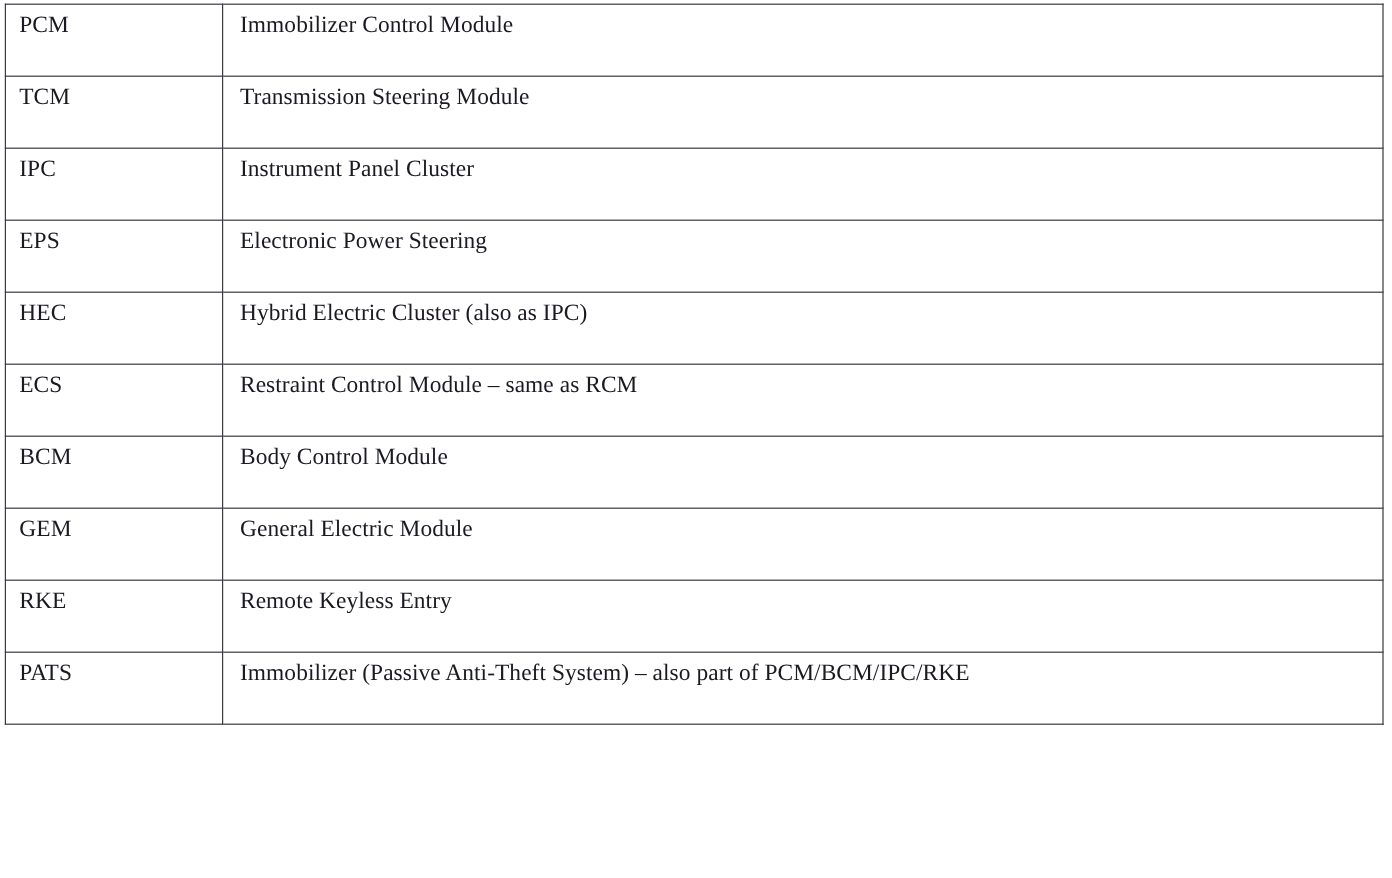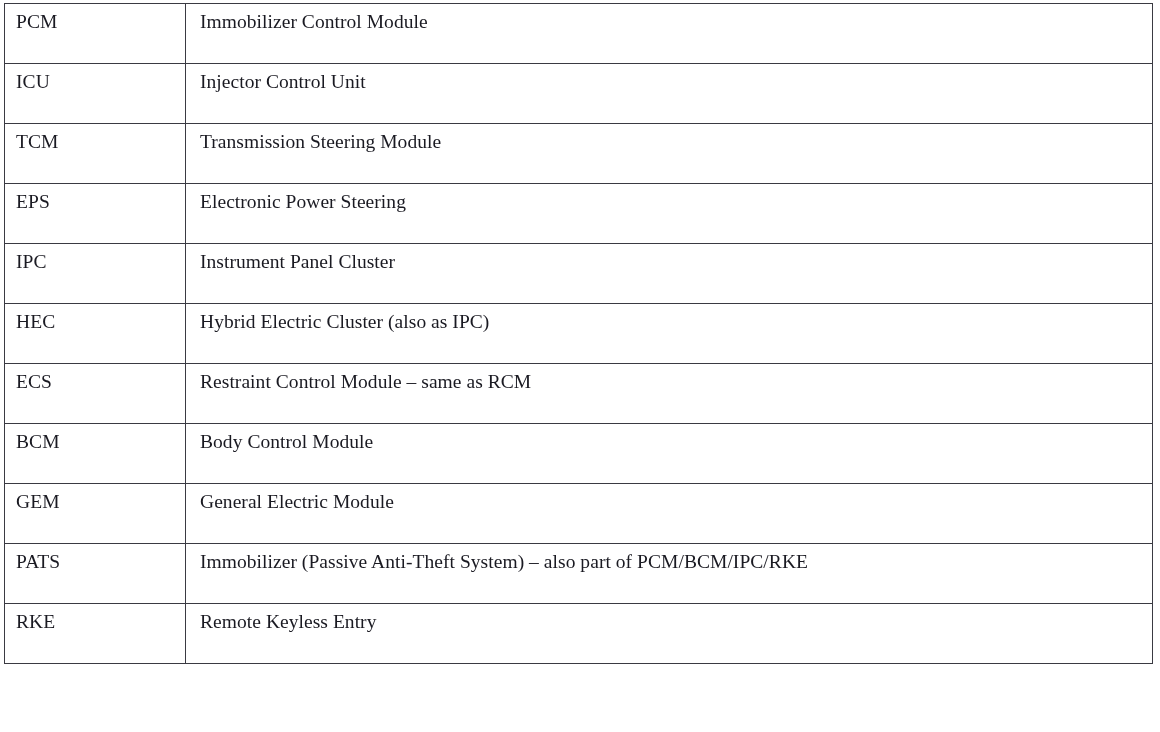--- a/index.html
+++ b/index.html
@@ -69,54 +69,50 @@
     <colgroup>
       <col class="col-abbr">
       <col class="col-desc">
     </colgroup>
     <tbody>
         <tr>
           <td class="cell-abbr">PCM</td>
           <td class="cell-desc">Immobilizer Control Module</td>
         </tr>
         <tr>
-          <td class="cell-abbr">ICU</td>
-          <td class="cell-desc">Injector Control Unit</td>
-        </tr>
-        <tr>
           <td class="cell-abbr">TCM</td>
           <td class="cell-desc">Transmission Steering Module</td>
         </tr>
         <tr>
+          <td class="cell-abbr">IPC</td>
+          <td class="cell-desc">Instrument Panel Cluster</td>
+        </tr>
+        <tr>
           <td class="cell-abbr">EPS</td>
           <td class="cell-desc">Electronic Power Steering</td>
-        </tr>
-        <tr>
-          <td class="cell-abbr">IPC</td>
-          <td class="cell-desc">Instrument Panel Cluster</td>
         </tr>
         <tr>
           <td class="cell-abbr">HEC</td>
           <td class="cell-desc">Hybrid Electric Cluster (also as IPC)</td>
         </tr>
         <tr>
           <td class="cell-abbr">ECS</td>
           <td class="cell-desc">Restraint Control Module – same as RCM</td>
         </tr>
         <tr>
           <td class="cell-abbr">BCM</td>
           <td class="cell-desc">Body Control Module</td>
         </tr>
         <tr>
           <td class="cell-abbr">GEM</td>
           <td class="cell-desc">General Electric Module</td>
         </tr>
         <tr>
+          <td class="cell-abbr">RKE</td>
+          <td class="cell-desc">Remote Keyless Entry</td>
+        </tr>
+        <tr>
           <td class="cell-abbr">PATS</td>
           <td class="cell-desc">Immobilizer (Passive Anti-Theft System) – also part of PCM/BCM/IPC/RKE</td>
-        </tr>
-        <tr>
-          <td class="cell-abbr">RKE</td>
-          <td class="cell-desc">Remote Keyless Entry</td>
         </tr>
       </tbody>
   </table>
 </div>
 
 </body></html>

